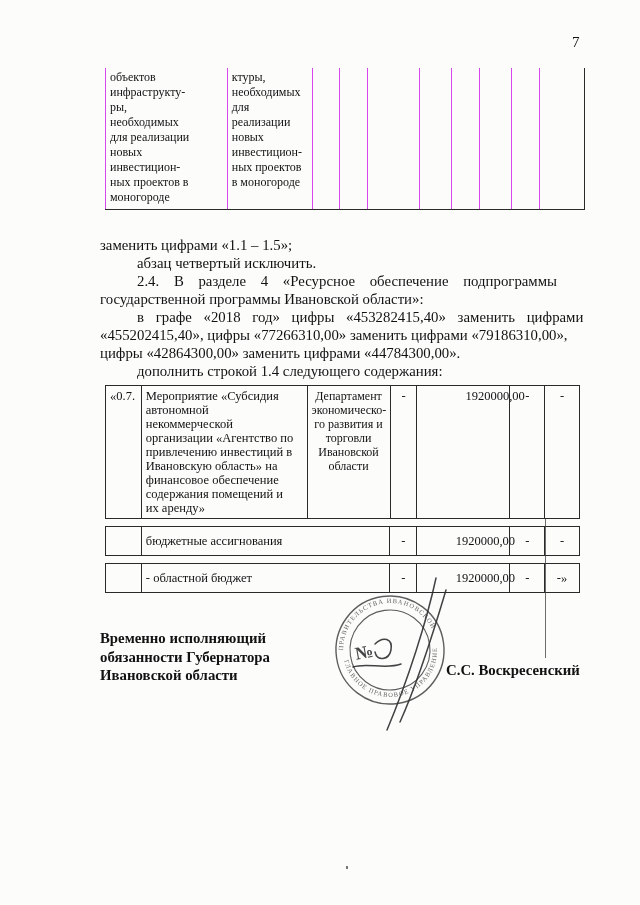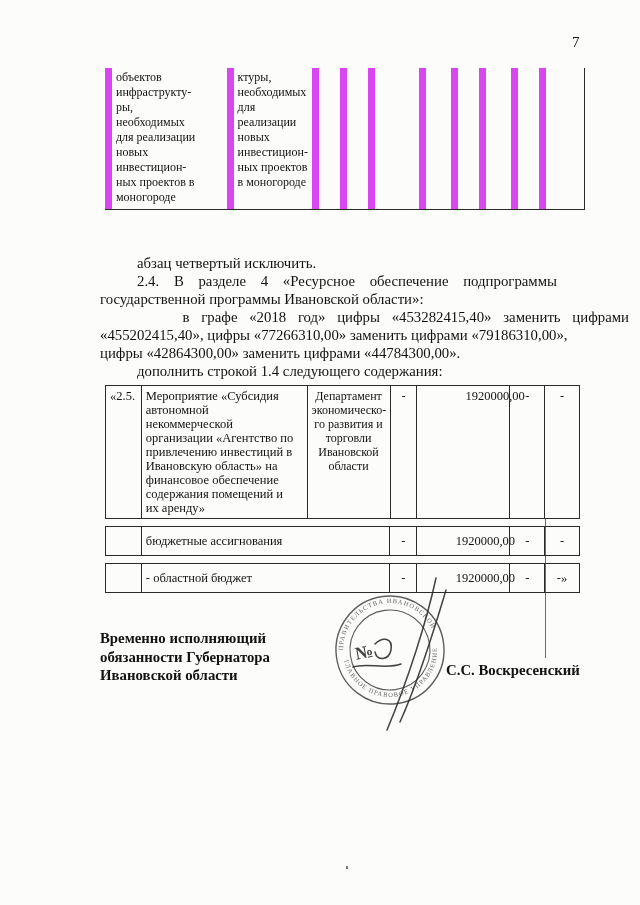--- a/index.html
+++ b/index.html
@@ -15,32 +15,32 @@
   .pageno { position:absolute; left:572px; top:34px; font-size:15px; }
 
   
   .ttable {
     position:absolute; left:105px; top:68px; width:480px; height:142px;
     display:flex; align-items:stretch;
     border-bottom:1px solid #2a2a2a; border-right:1px solid #2a2a2a;
     box-sizing:border-box;
   }
   .tt-cell {
-    border-left:7px solid #d946ef; box-sizing:border-box;
+    border-left:1px solid #d946ef; box-sizing:border-box;
     font-size:12px; line-height:15px; padding:2px 4px;
   }
   .tt-c1 { width:122px; }
   .tt-c2 { width:85px; }
 
   
   .bl { position:absolute; left:100px; width:492px; font-size:14.8px; white-space:nowrap; }
   .ind { padding-left:37px; }
   .j8  { word-spacing:7px; }
   .j12 { word-spacing:11px; }
-  .j9  { word-spacing:8px;text-align:right; }
+  .j9  { word-spacing:8px; }
 
   
   .trow {
     position:absolute; left:105px; width:475px; display:flex; align-items:stretch;
     border:1px solid #2a2a2a; box-sizing:border-box; background:#fcfcfb;
   }
   .tc { border-left:1px solid #2a2a2a; box-sizing:border-box; font-size:12.5px; line-height:14px; padding:3px 4px; }
   .tc:first-child { border-left:none; }
   .ctr { text-align:center; }
   .vc { display:flex; align-items:center; padding-top:0; padding-bottom:0; }
@@ -93,30 +93,31 @@
     <div class="tt-cell" style="width:28px"></div>
     <div class="tt-cell" style="width:28px"></div>
     <div class="tt-cell" style="width:52px"></div>
     <div class="tt-cell" style="width:32px"></div>
     <div class="tt-cell" style="width:28px"></div>
     <div class="tt-cell" style="width:32px"></div>
     <div class="tt-cell" style="width:28px"></div>
     <div class="tt-cell" style="width:45px"></div>
   </div>
 
+  <div class="bl" style="top:237px">заменить цифрами «1.1 – 1.5»;</div>
   <div class="bl ind" style="top:255px">абзац четвертый исключить.</div>
   <div class="bl ind j12" style="top:273px">2.4. В разделе 4 «Ресурсное обеспечение подпрограммы</div>
   <div class="bl" style="top:291px">государственной программы Ивановской области»:</div>
   <div class="bl ind j9" style="top:309px">в графе «2018 год» цифры «453282415,40» заменить цифрами</div>
   <div class="bl" style="top:327px">«455202415,40», цифры «77266310,00» заменить цифрами «79186310,00»,</div>
   <div class="bl" style="top:345px">цифры «42864300,00» заменить цифрами «44784300,00».</div>
   <div class="bl ind" style="top:363px">дополнить строкой 1.4 следующего содержания:</div>
 
   <div class="trow" style="top:385px; height:134px">
-    <div class="tc w-num">«2.5.</div>
+    <div class="tc w-num">«0.7.</div>
     <div class="tc w-act pre">Мероприятие «Субсидия
 автономной
 некоммерческой
 организации «Агентство по
 привлечению инвестиций в
 Ивановскую область» на
 финансовое обеспечение
 содержания помещений и
 их аренду»</div>
     <div class="tc w-dept ctr pre">Департамент

